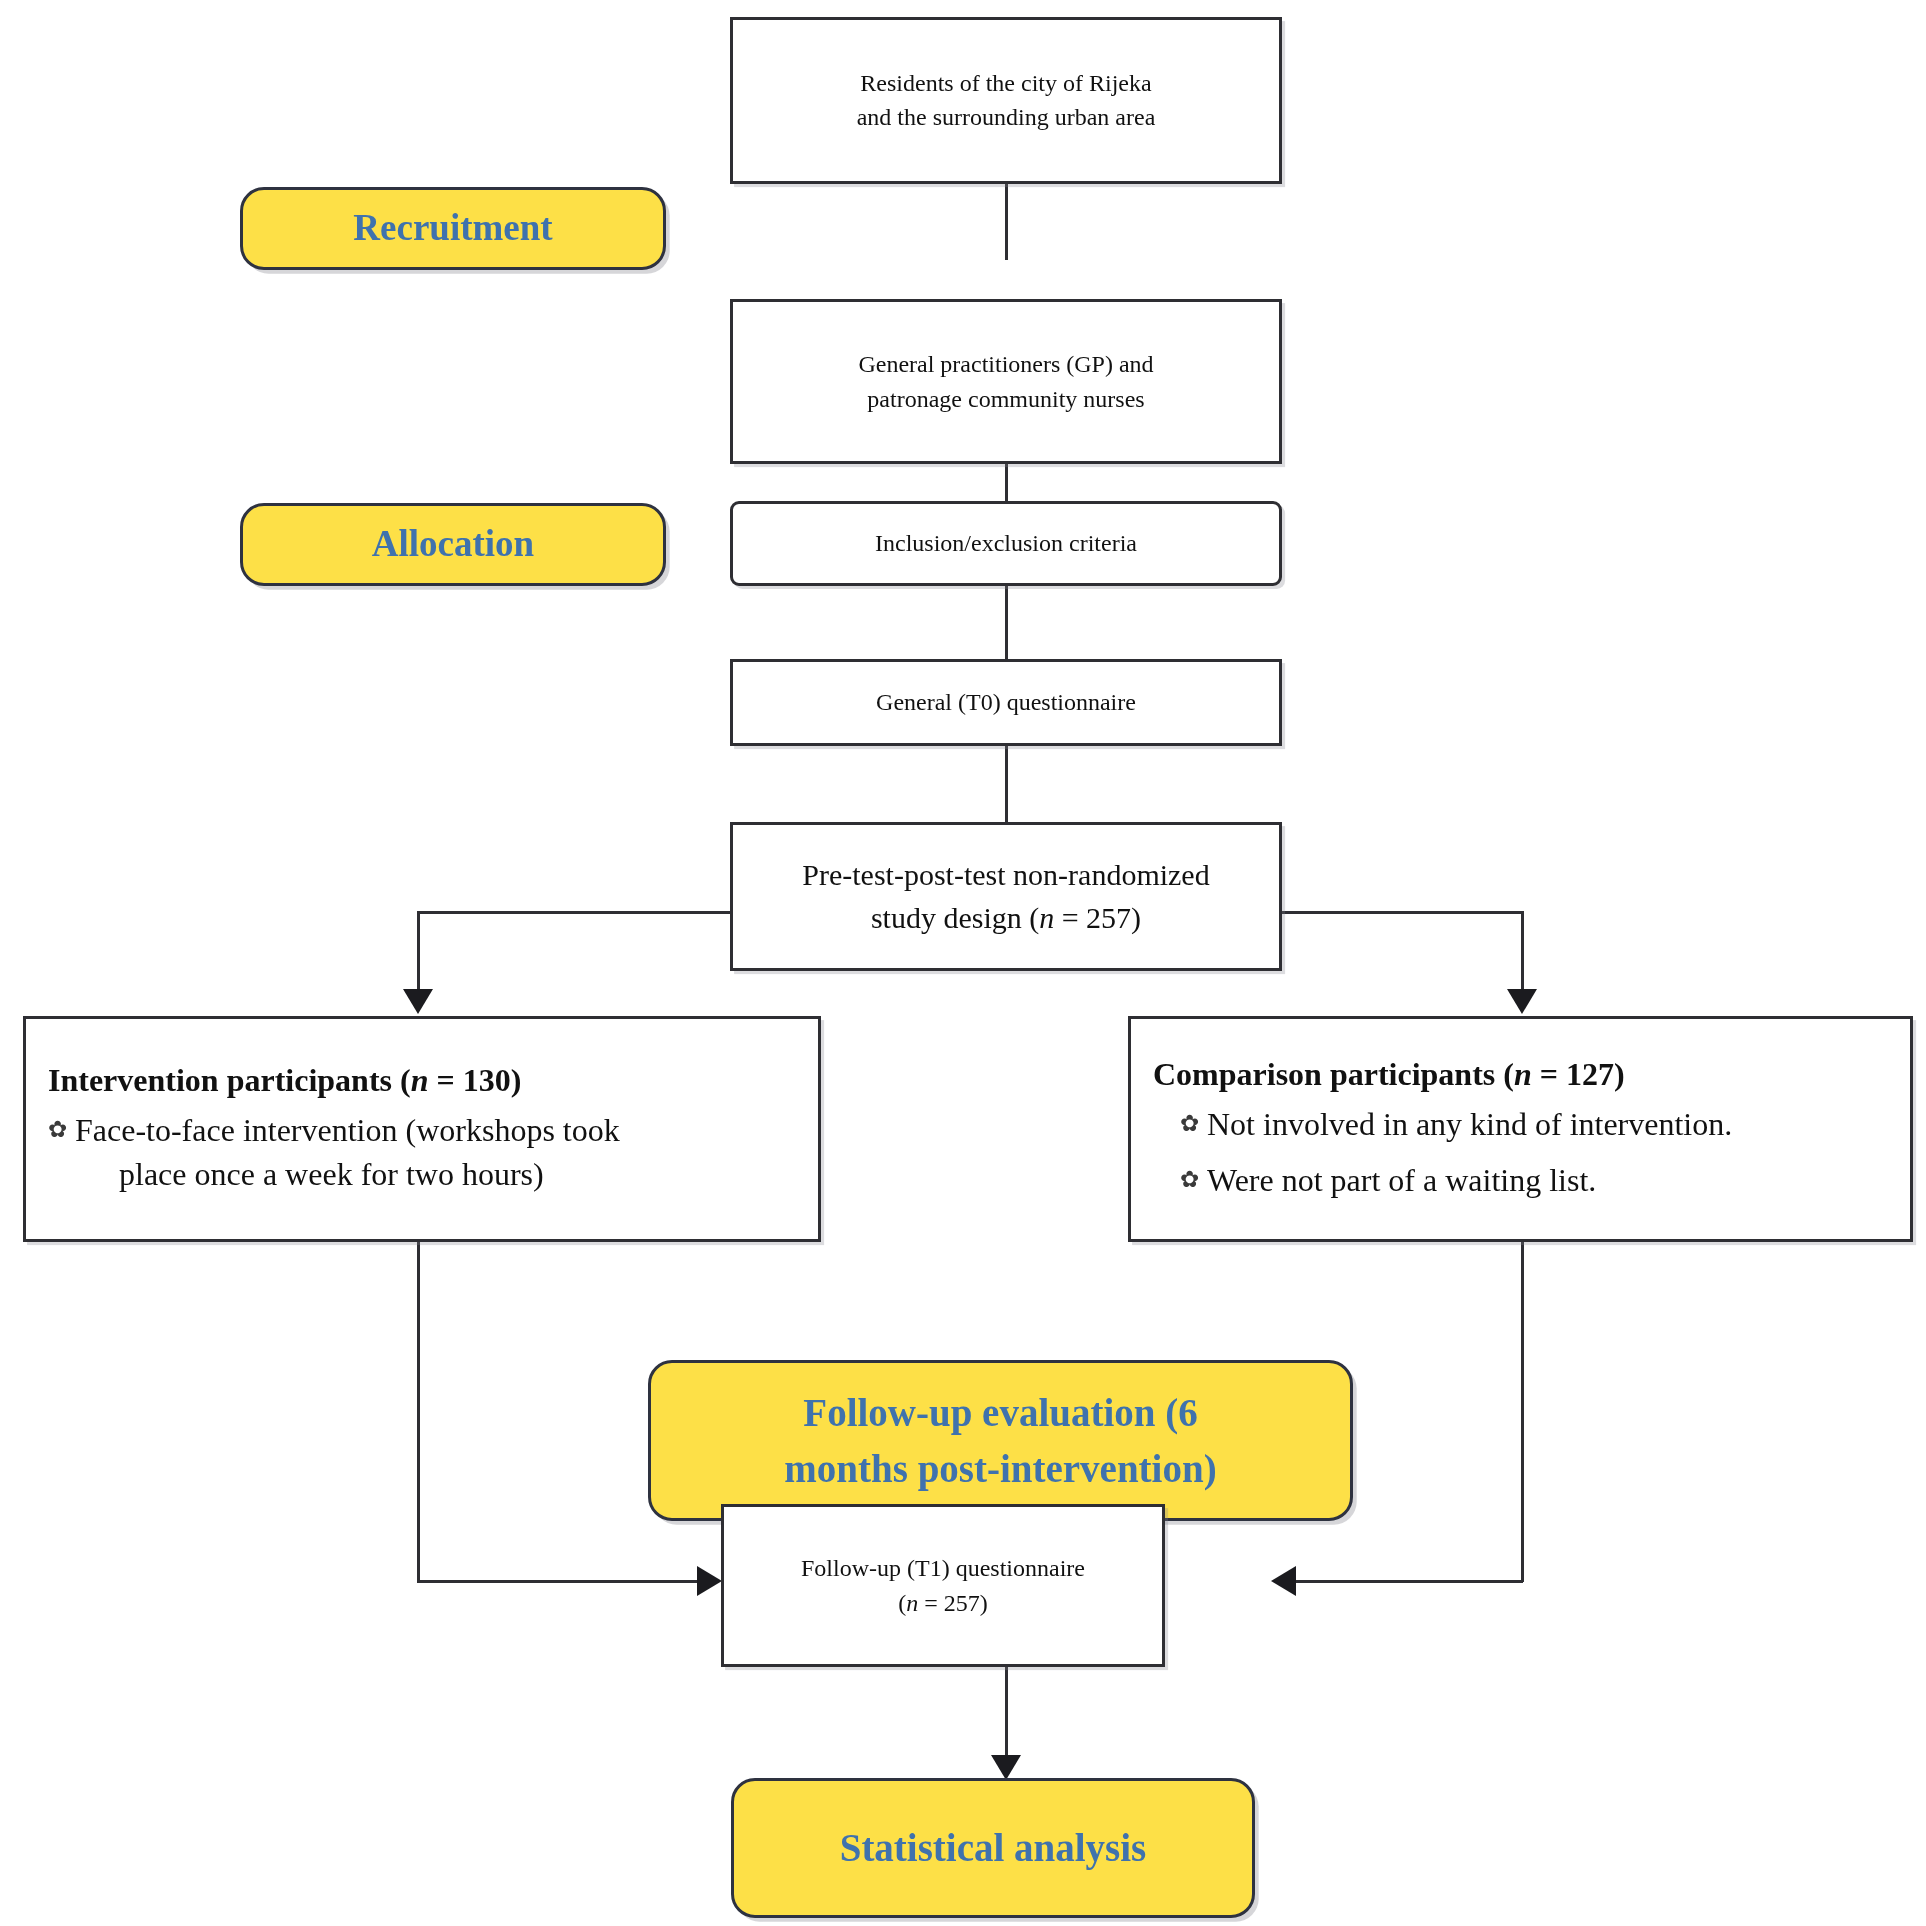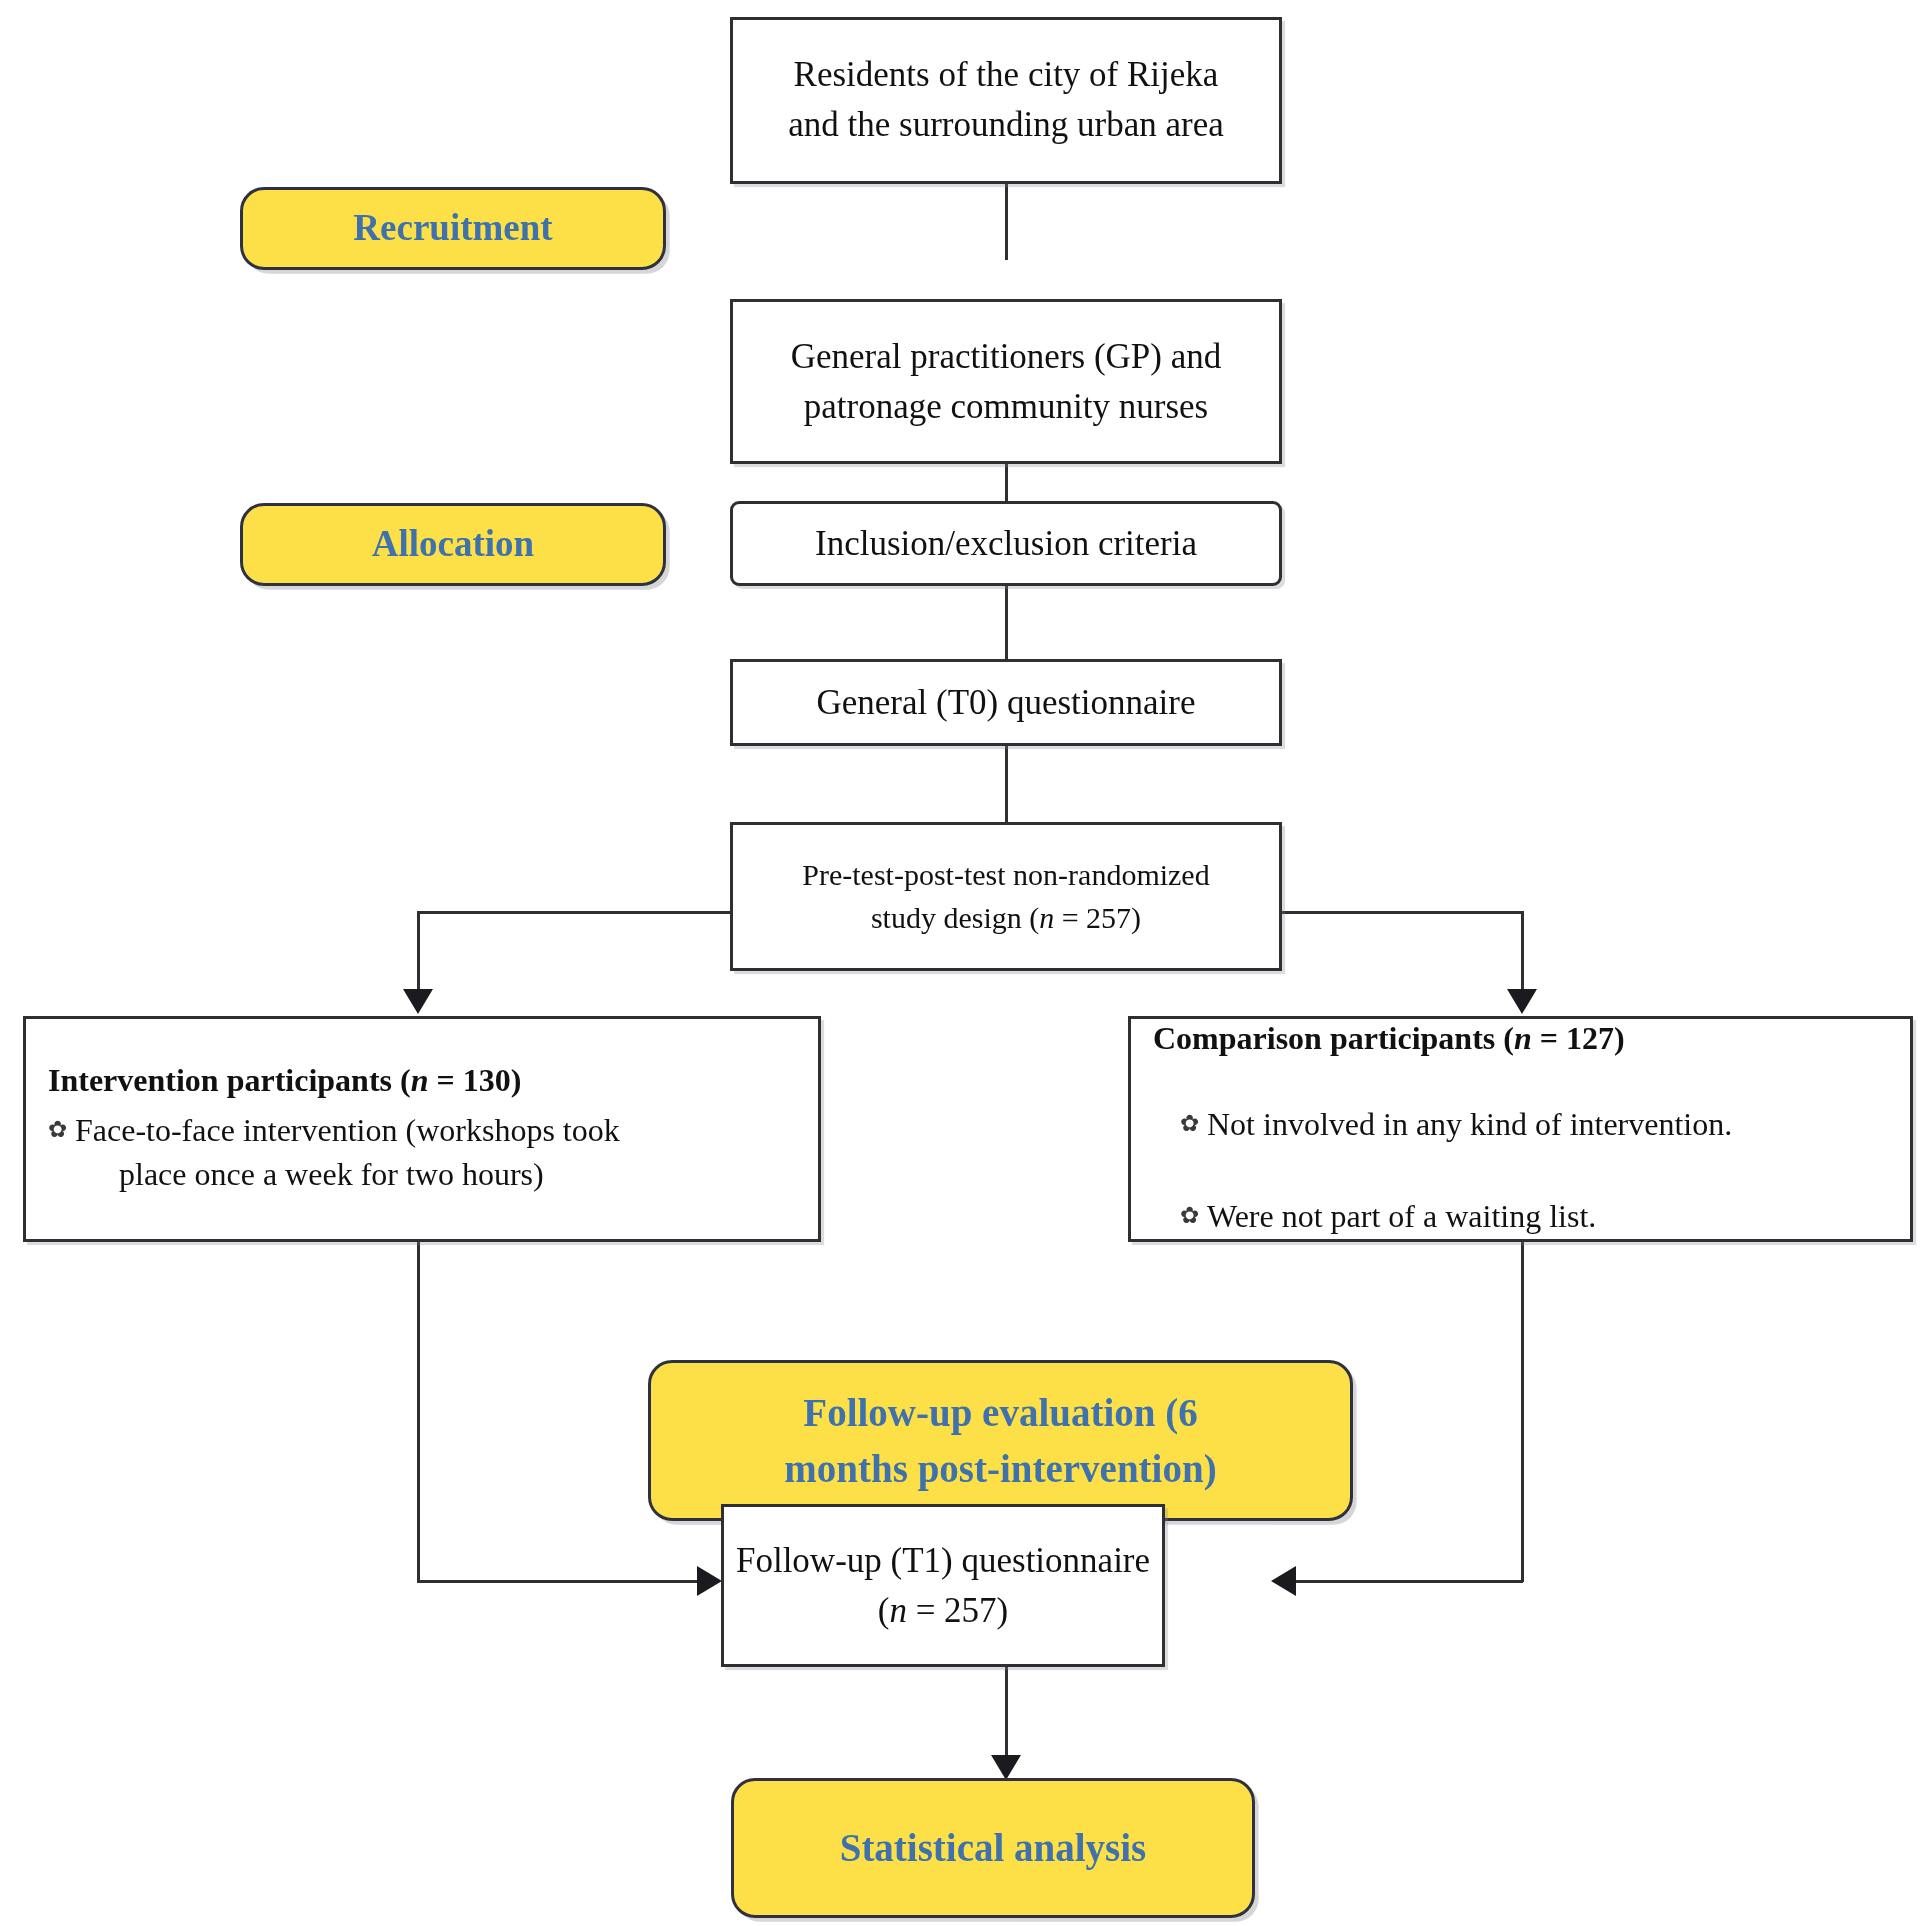--- a/index.html
+++ b/index.html
@@ -41,21 +41,21 @@
     box-shadow: 4.7px 4.7px 0 -1px rgba(120,120,130,0.30);
   }
 
   .node .line {
     display: block;
     line-height: 1.42;
     white-space: nowrap;
   }
 
   
-  .t-body  { font-size: 35px;  color: #111111; }
+  .t-body  { font-size: 24px;  color: #111111; }
   .t-small { font-size: 30px;  color: #111111; }
   .t-blue  { font-size: 37px;  color: #3f72ad; font-weight: bold; }
   .t-blue-lg { font-size: 39px; color: #3f72ad; font-weight: bold; }
 
   .ital { font-style: italic; }
 
   
   .node.leftbox {
     align-items: flex-start;
     justify-content: center;
@@ -185,21 +185,21 @@
   </div>
 
   <div class="node rect leftbox" style="left:23px; top:1016px; width:798px; height:226px;">
     <div class="heading"><span>Intervention participants (</span><span class="ital">n</span><span> = 130)</span></div>
     <div class="bullet-row">
       <span class="bullet-glyph">✿</span>
       <span class="bullet-text"><span>Face-to-face intervention (workshops took</span><span class="l2">place once a week for two hours)</span></span>
     </div>
   </div>
 
-  <div class="node rect leftbox" style="left:1128px; top:1016px; width:785px; height:226px;gap:36px;">
+  <div class="node rect leftbox" style="left:1128px; top:1016px; width:785px; height:226px;">
     <div class="heading"><span>Comparison participants (</span><span class="ital">n</span><span> = 127)</span></div>
     <div class="bullet-row" style="padding-left:27px;">
       <span class="bullet-glyph">✿</span>
       <span class="bullet-text">Not involved in any kind of intervention.</span>
     </div>
     <div class="bullet-row" style="padding-left:27px; margin-top:11.4px;">
       <span class="bullet-glyph">✿</span>
       <span class="bullet-text">Were not part of a waiting list.</span>
     </div>
   </div>

